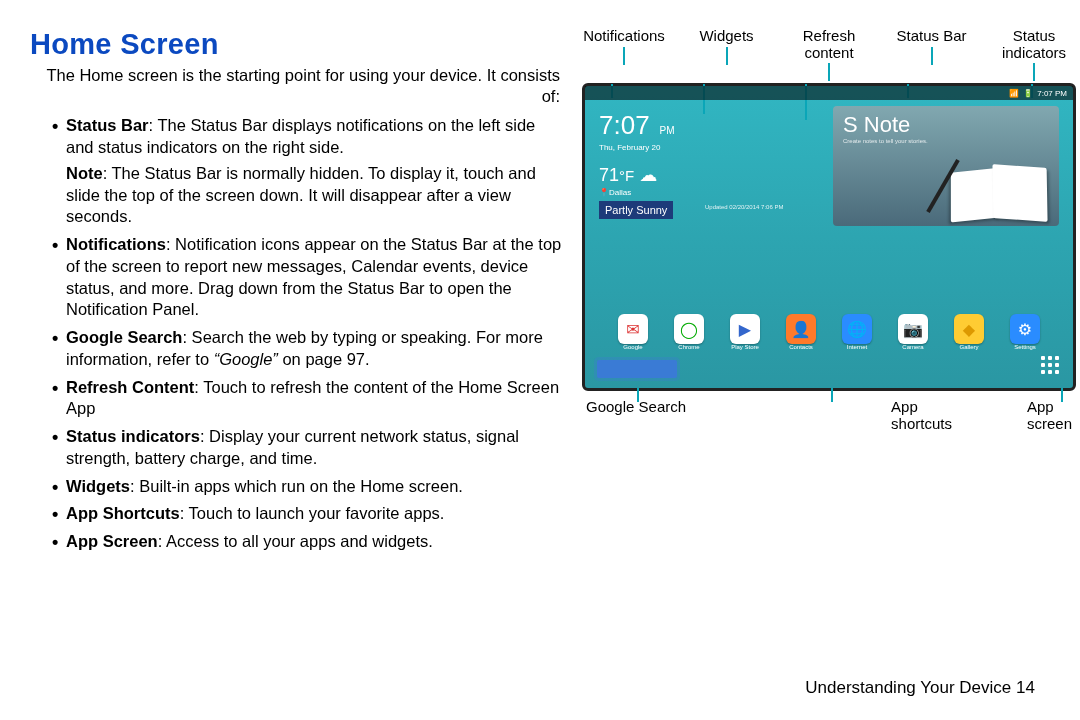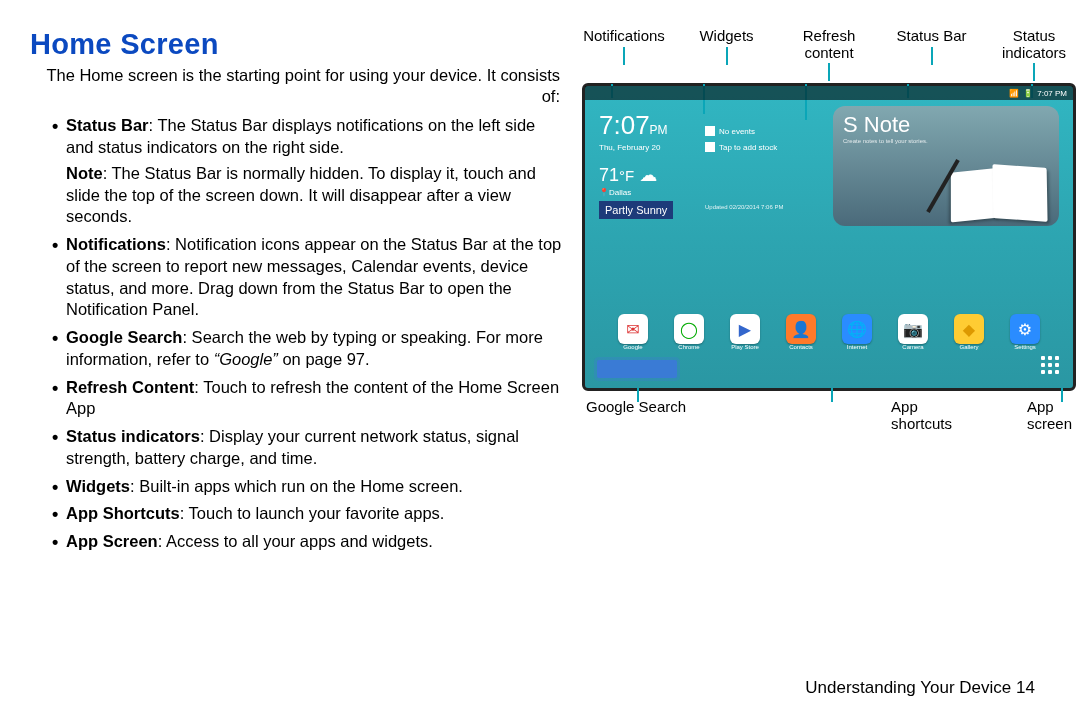--- a/index.html
+++ b/index.html
@@ -16,29 +16,29 @@
   .left { width:540px; flex:0 0 540px; }
   .right { flex:1; padding-left:12px; }
   
   .annot-row { display:flex; justify-content:space-between; font-size:15px; color:#000; margin-bottom:-2px; }
   .annot { text-align:center; line-height:1.1; width:84px; position:relative; }
   .annot .ln { display:block; width:2px; height:18px; background:#0aa6b8; margin:2px auto 0; }
   .device { position:relative; width:494px; height:308px; border:3px solid #222; border-radius:6px; background:linear-gradient(180deg,#31b6c2 0%, #2da5b1 50%, #2a97a3 100%); box-sizing:border-box; margin-top:4px; }
   .statusbar { position:absolute; top:0; left:0; right:0; height:14px; background:rgba(0,0,0,0.55); display:flex; justify-content:flex-end; align-items:center; padding:0 6px; color:#fff; font-size:8px; gap:4px; }
   .widget-left { position:absolute; top:24px; left:14px; width:98px; color:#fff; font-family:Arial; }
   .widget-left .time { font-size:26px; font-weight:300; }
-  .widget-left .time small { font-size:12px; }
+  .widget-left .time small { font-size:10px;margin-left:10px; }
   .widget-left .date { font-size:8px; margin-top:2px; }
   .widget-left .temp { font-size:18px; margin-top:12px; }
   .widget-left .city { font-size:8px; margin-top:2px; }
   .widget-left .cond { background:#1d3b7a; font-size:11px; padding:3px 6px; margin-top:4px; display:inline-block; }
   .widget-mid { position:absolute; top:40px; left:120px; width:98px; color:#fff; font-size:8px; }
   .widget-mid .row { display:flex; align-items:center; gap:4px; margin-bottom:6px; }
   .widget-mid .sq { width:10px; height:10px; background:#fff; display:inline-block; }
-  .widget-right { position:absolute; top:20px; right:14px; width:226px; height:120px; background:linear-gradient(180deg,#81a8b0,#4a6a7a); border-radius:12px; color:#fff; padding:6px 10px; box-sizing:border-box; overflow:hidden; }
+  .widget-right { position:absolute; top:20px; right:14px; width:226px; height:120px; background:linear-gradient(180deg,#81a8b0,#4a6a7a); border-radius:4px; color:#fff; padding:6px 10px; box-sizing:border-box; overflow:hidden; }
   .widget-right .title { font-size:22px; font-weight:300; }
   .widget-right .sub { font-size:6px; opacity:0.8; }
   .widget-right .book { position:absolute; right:8px; bottom:4px; width:120px; height:70px; }
   .book .pg { position:absolute; background:#fff; border-radius:2px; }
   .book .pg.l { left:20px; top:18px; width:50px; height:50px; transform:skewX(-6deg) rotate(-6deg); box-shadow:-2px 2px 3px rgba(0,0,0,0.3); }
   .book .pg.r { left:62px; top:14px; width:54px; height:54px; transform:skewX(5deg) rotate(4deg); box-shadow:2px 2px 3px rgba(0,0,0,0.3); }
   .book .pen { position:absolute; left:10px; top:4px; width:4px; height:60px; background:#222; transform:rotate(30deg); }
   .dock { position:absolute; bottom:38px; left:0; right:0; display:flex; justify-content:center; gap:20px; }
   .dock .app { width:36px; display:flex; flex-direction:column; align-items:center; font-size:6px; color:#fff; }
   .dock .app .ic { width:30px; height:30px; border-radius:6px; display:flex; align-items:center; justify-content:center; font-size:16px; color:#fff; box-shadow:0 1px 2px rgba(0,0,0,0.3); }
@@ -96,30 +96,20 @@
         </div>
 
         <div class="widget-left">
           <div class="time"><span>7:07</span><small>PM</small></div>
           <div class="date">Thu, February 20</div>
           <div class="temp"><span>71</span><small>°F</small> ☁</div>
           <div class="city">📍<span>Dallas</span></div>
           <div class="cond">Partly Sunny</div>
         </div>
 
-        <div class="widget-mid">
-          <div class="row">
-              <span class="sq"></span>
-              <span>No events</span>
-            </div>
-          <div class="row">
-              <span class="sq"></span>
-              <span>Tap to add stock</span>
-            </div>
-        </div>
         <div class="updated">Updated 02/20/2014 7:06 PM</div>
 
         <div class="widget-right">
           <div class="title">S Note</div>
           <div class="sub">Create notes to tell your stories.</div>
           <div class="book">
             <span class="pg l"></span>
               <span class="pg r"></span>
               <span class="pen"></span>
           </div>

